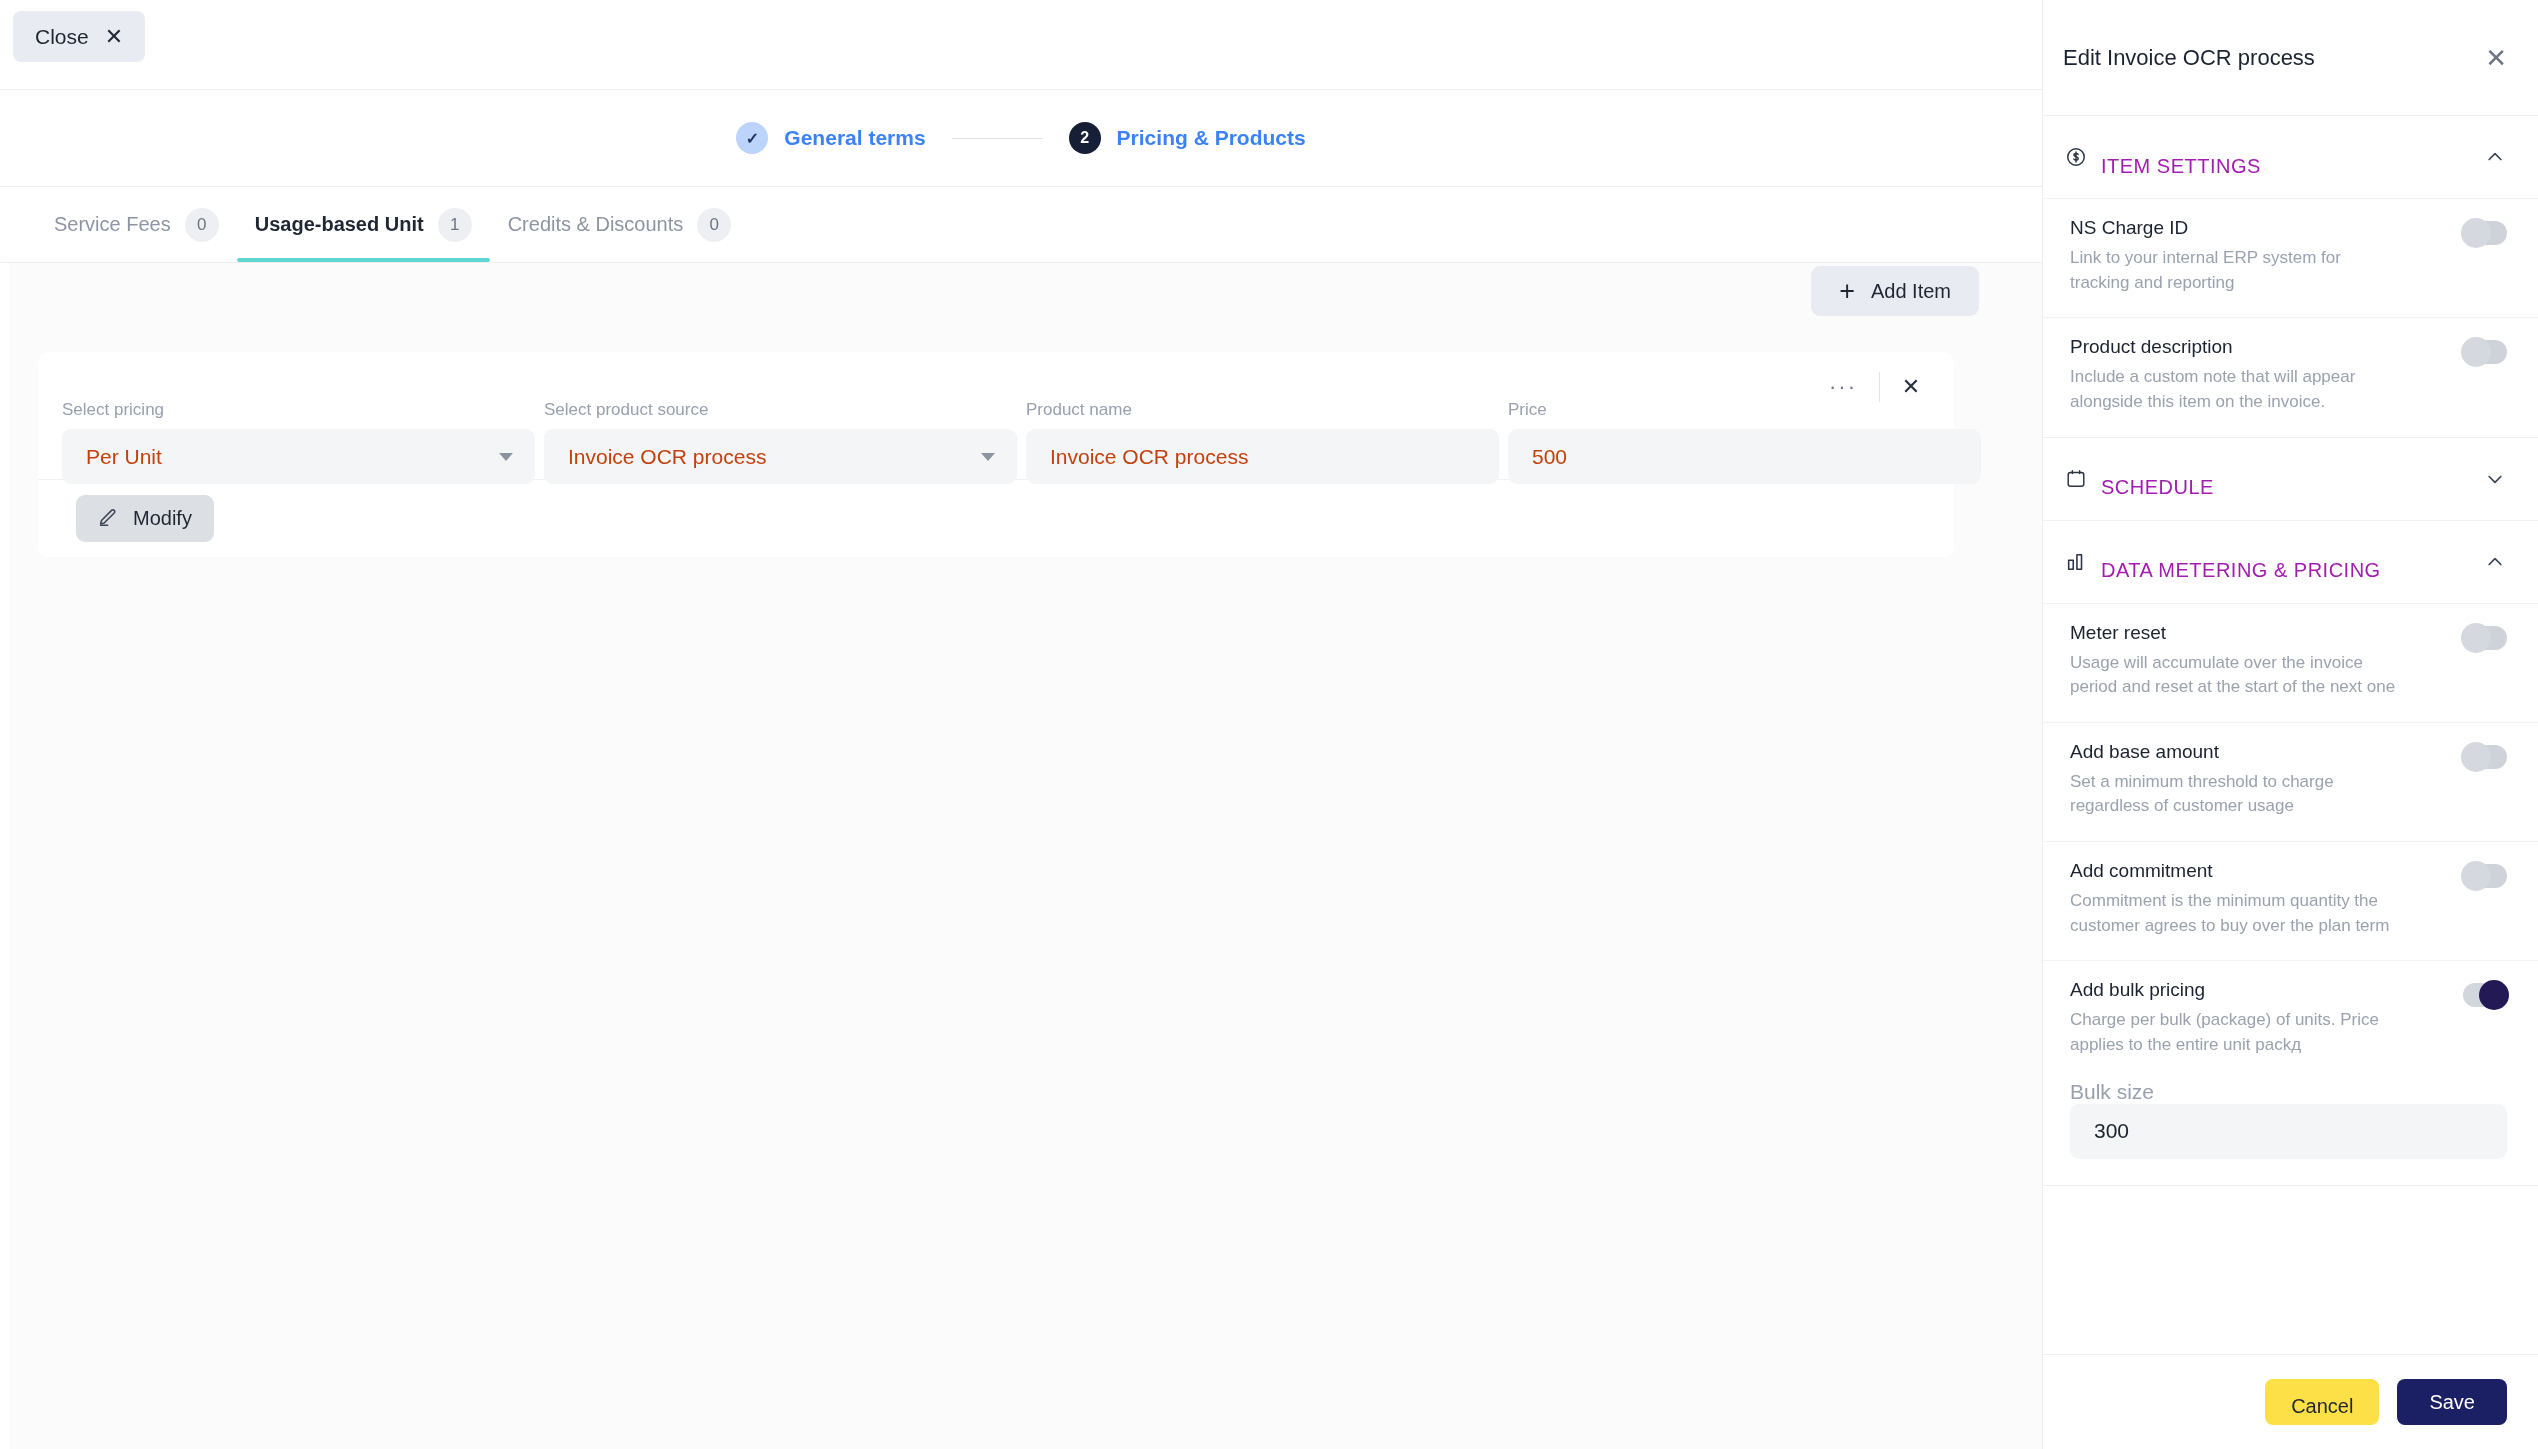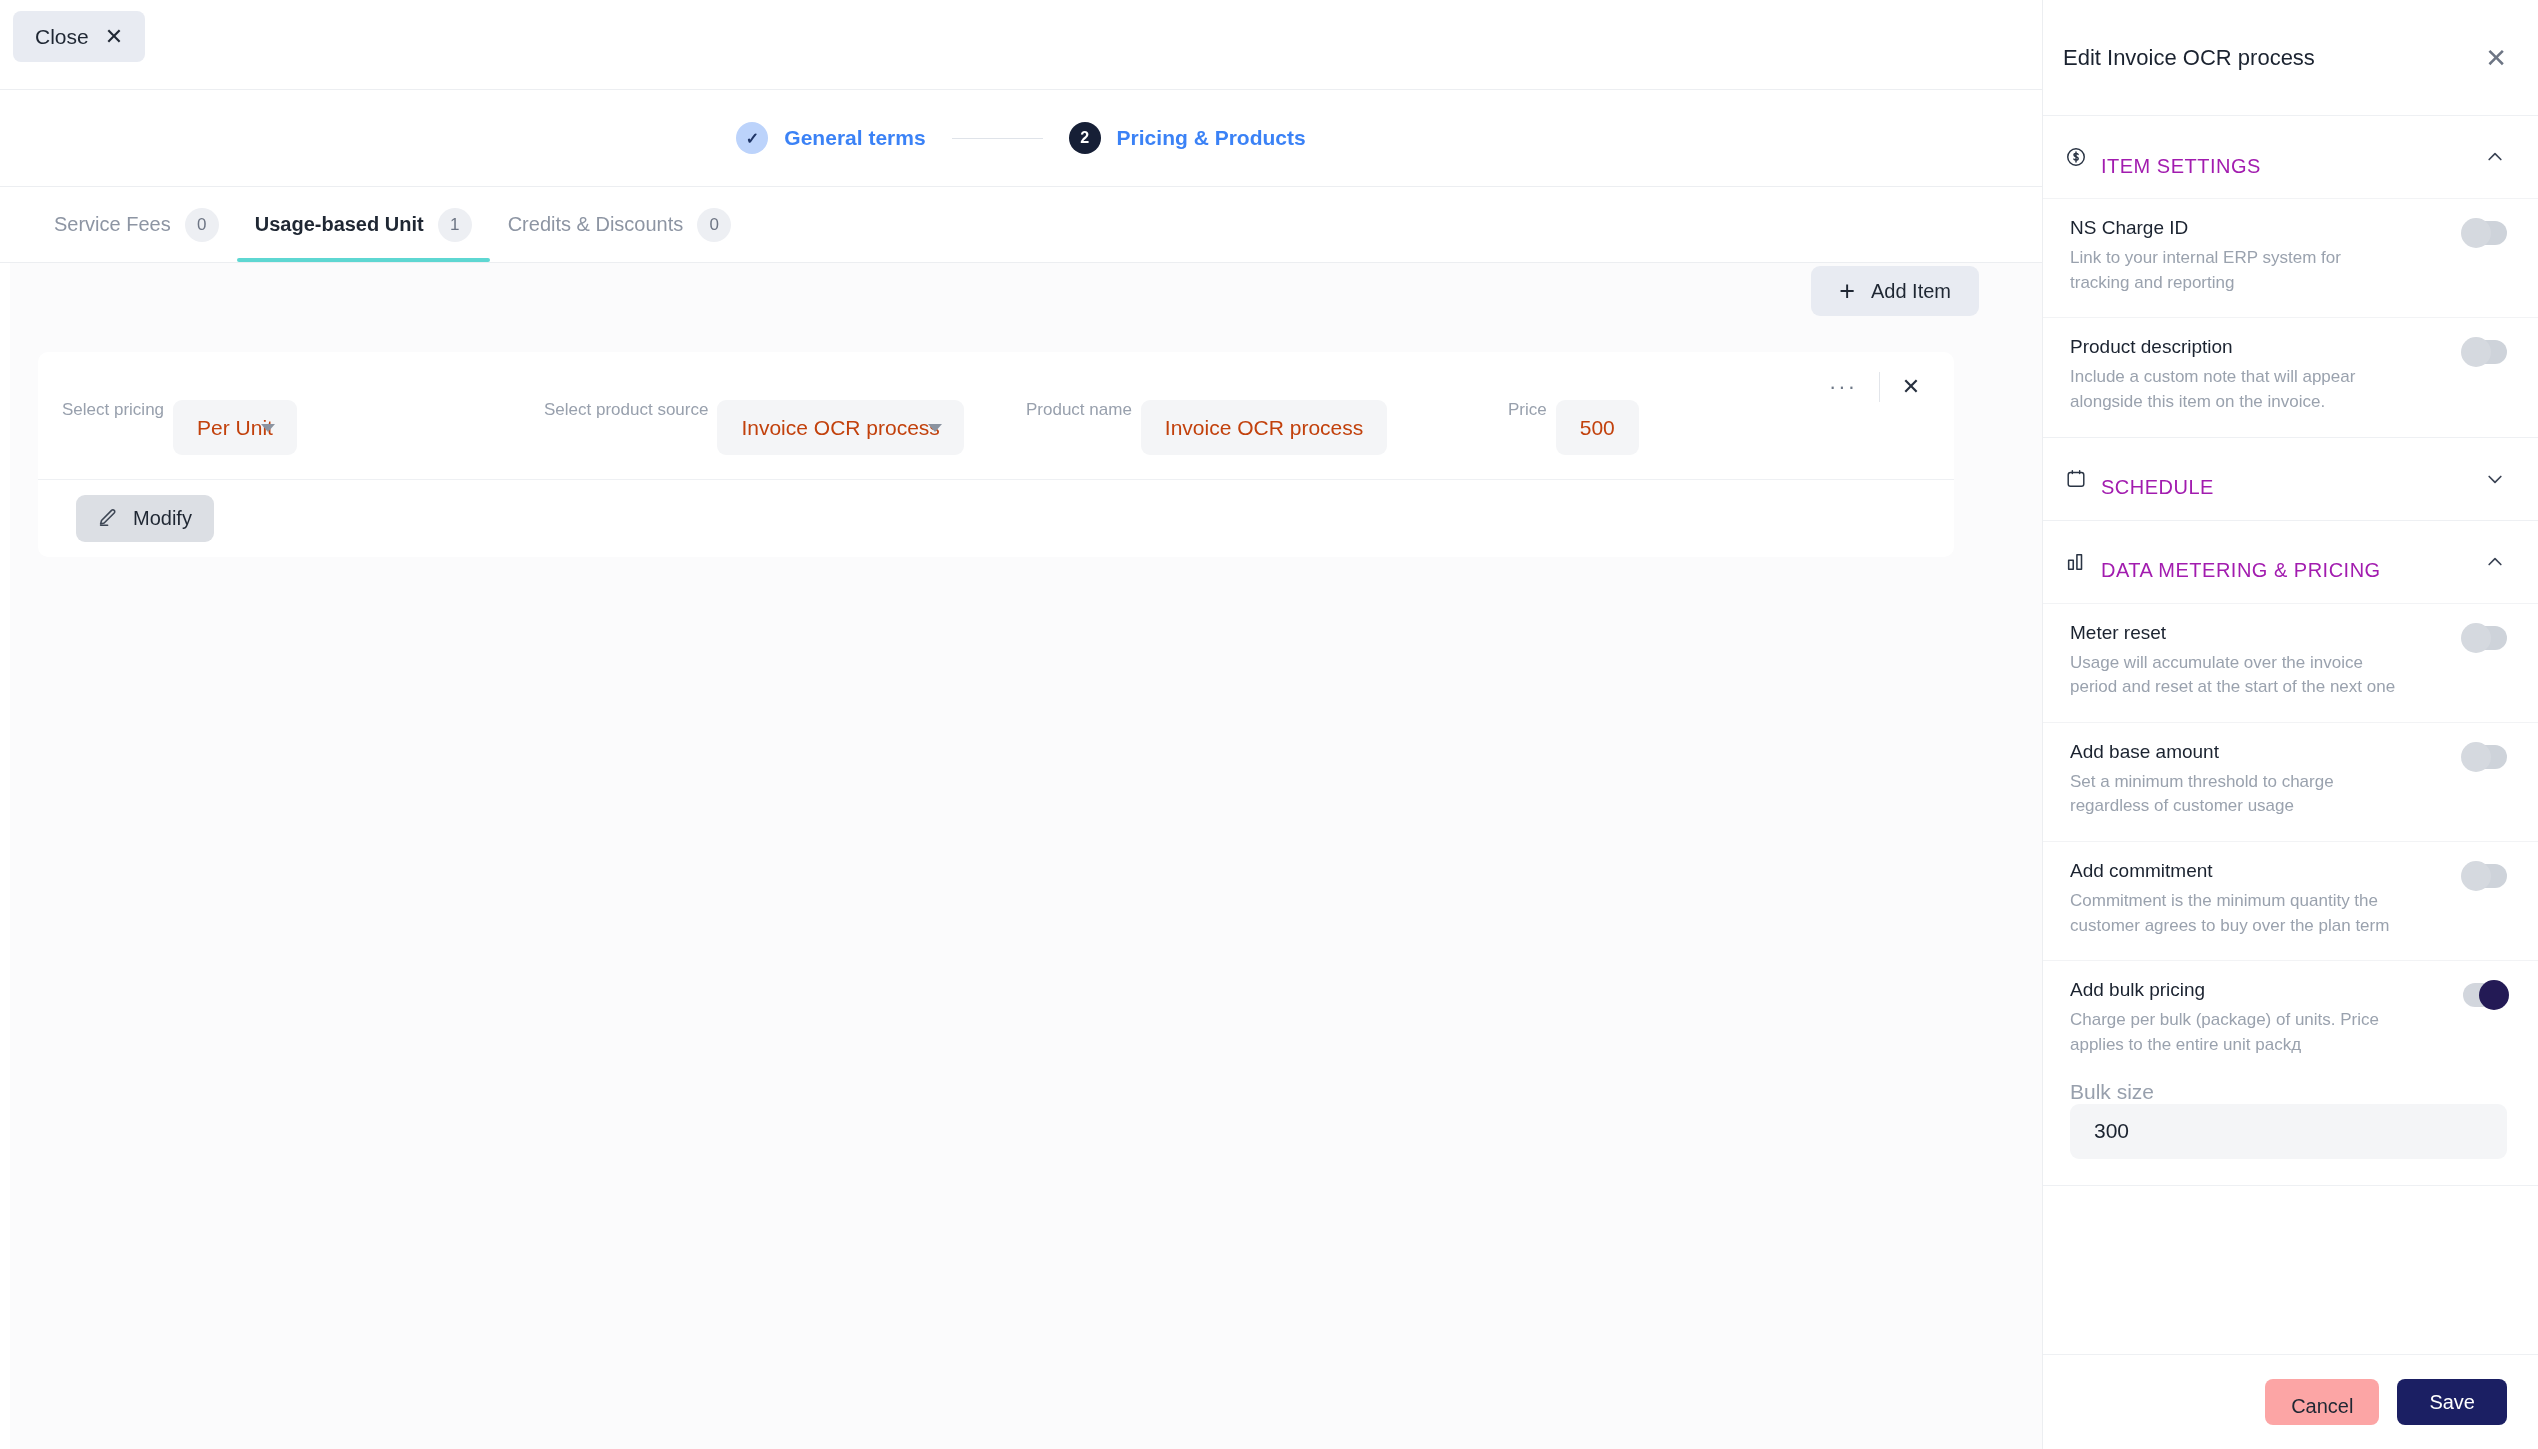--- a/index.html
+++ b/index.html
@@ -104,21 +104,21 @@
   .v-divider { width: 1px; height: 30px; background: #e2e5ea; margin: 0 14px; }
   .card-close {
     width: 34px; height: 34px; display: flex; align-items: center; justify-content: center;
     background: none; border: none; cursor: pointer; color: #27303f; font-size: 22px; font-weight: 300;
   }
 
   .fields-grid {
     position: absolute; left: 24px; top: 48px; right: 24px;
     display: grid; grid-template-columns: 473px 473px 473px 473px; gap: 0 9px;
   }
-  .field { display: flex; flex-direction: row; gap: 9px; }
+  .field { display: flex; flex-direction: column; gap: 9px; }
   .field-label { font-size: 17px; color: #98a0ad; }
   .field-box {
     height: 55px; background: #f4f5f7; border: none; border-radius: 9px;
     display: flex; align-items: center; padding: 0 24px;
     font-size: 21px; color: #c2410c; position: relative; cursor: text;
   }
   .field-box.select { cursor: pointer; }
   .caret {
     position: absolute; right: 22px; top: 50%; transform: translateY(-50%);
     width: 0; height: 0;
@@ -196,21 +196,21 @@
     font-size: 21px; color: #1b2330; cursor: text;
   }
 
   .panel-footer {
     flex: 0 0 auto; height: 95px;
     border-top: 1px solid #eef0f3;
     display: flex; align-items: center; justify-content: flex-end;
     gap: 18px; padding: 0 31px;
   }
   .btn-secondary {
-    height: 46px; padding: 16px 26px; background: #fca5a5; border: none;
+    height: 46px; padding: 16px 26px; background: #fde047; border: none;
     border-radius: 8px; font-size: 20px; color: #1f2733; cursor: pointer;
   }
   .btn-primary {
     height: 46px; padding: 0 32px; background: #1b1f63; border: none;
     border-radius: 8px; font-size: 20px; color: #ffffff; cursor: pointer;
   }
 </style>
 </head>
 <body>
 

